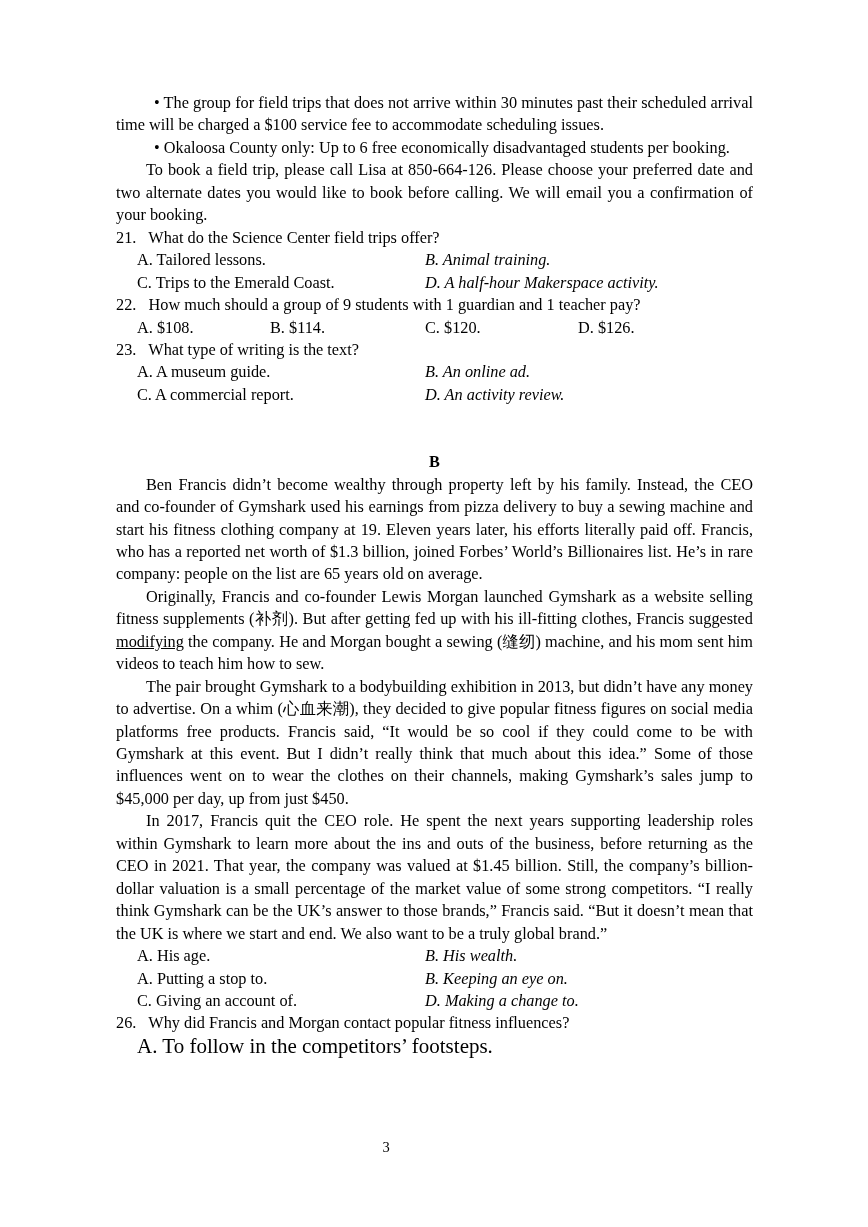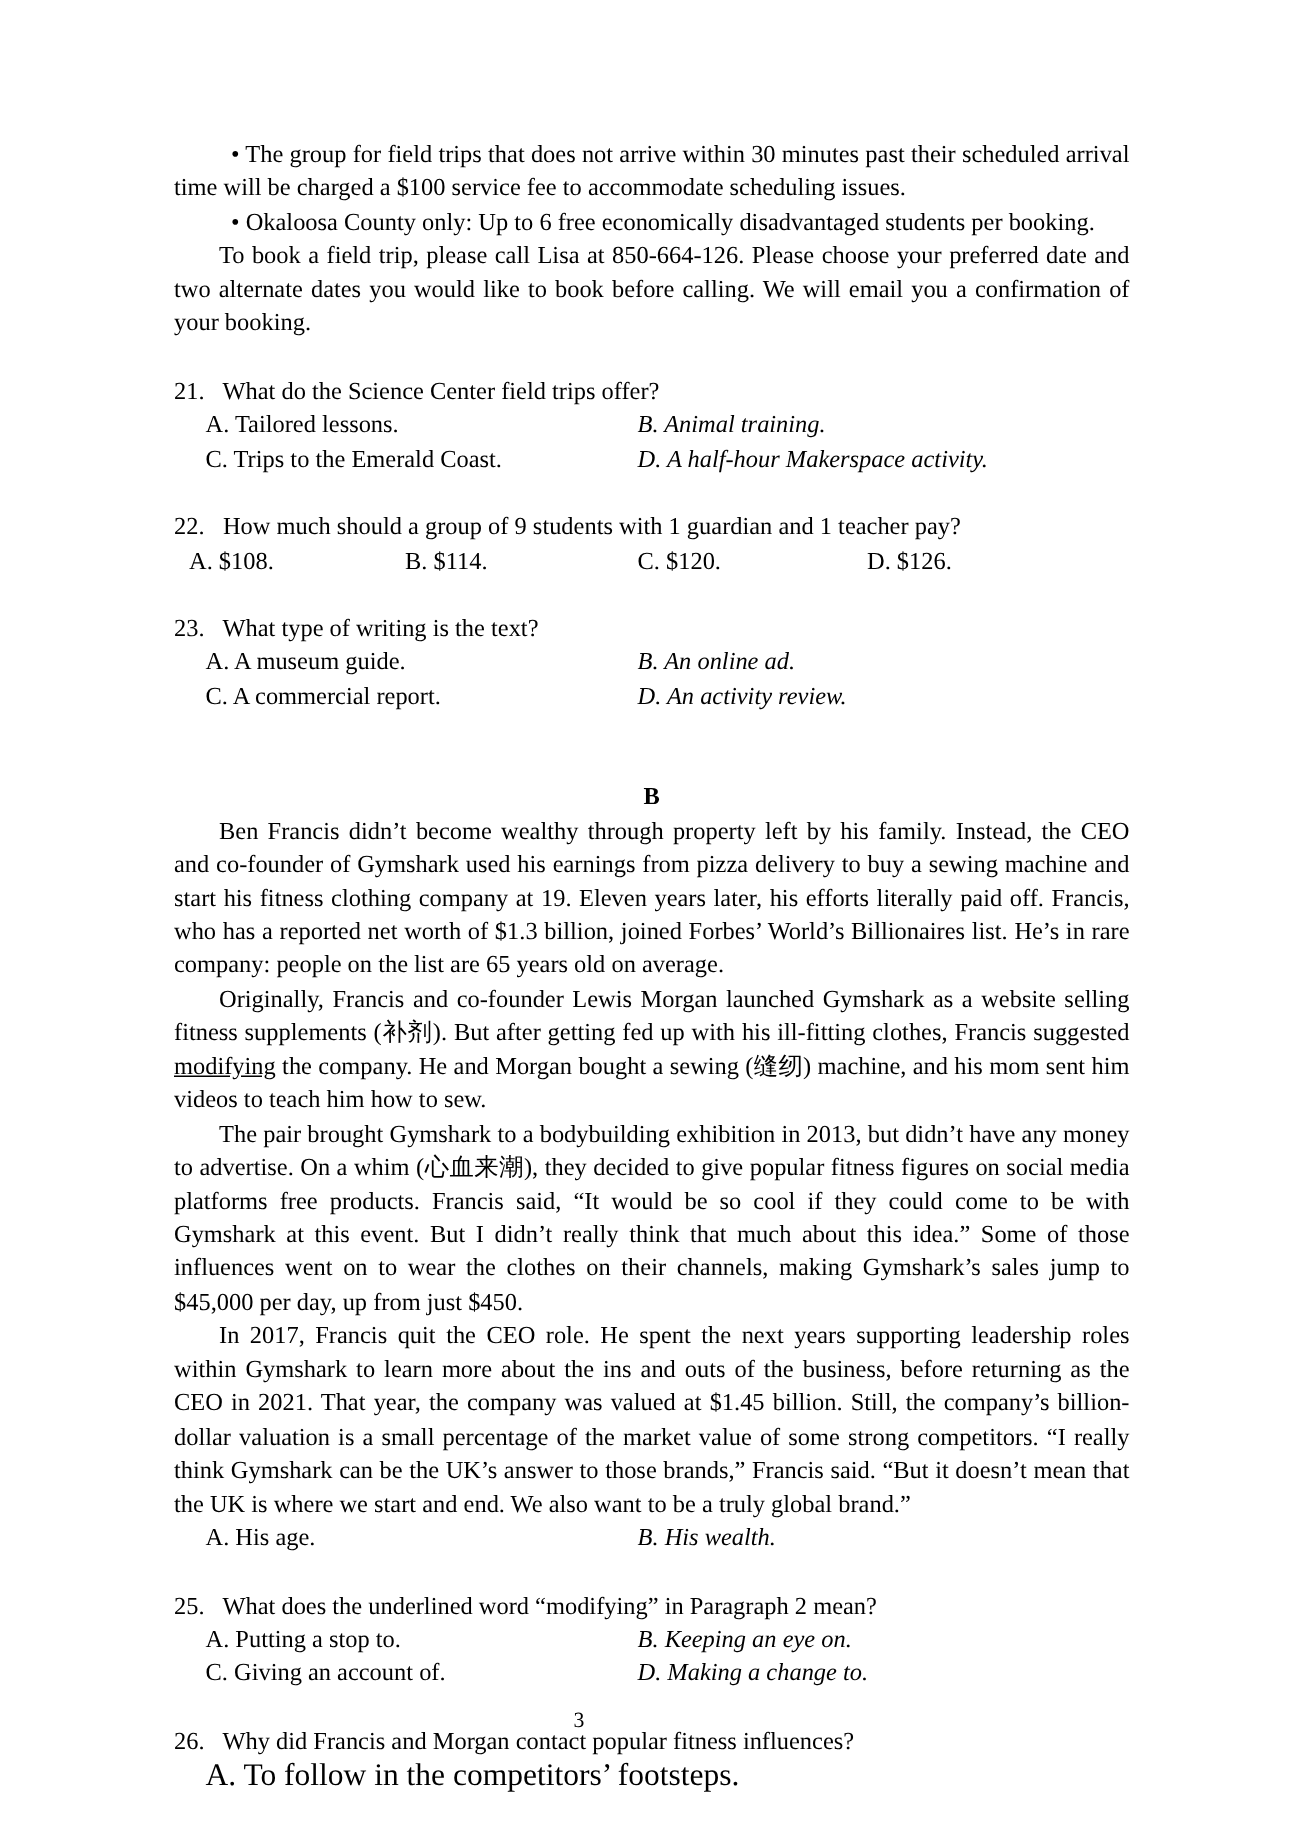--- a/index.html
+++ b/index.html
@@ -52,21 +52,20 @@
     margin: 0;
   }
   .q-line {
     font-size: 16.3px;
     line-height: 22.45px;
     margin: 0;
     white-space: nowrap;
   }
   .q-stem {
     padding-left: 0px;
-    margin-top: 23px;
   }
   .opts2 {
     display: block;
     position: relative;
     height: 22.45px;
     font-size: 16.3px;
     line-height: 22.45px;
     text-align: center;
   }
   .opts2 .o1 {
@@ -82,21 +81,21 @@
     white-space: nowrap;
     font-style: italic;
   }
   .opts4 {
     display: block;
     position: relative;
     height: 22.45px;
     font-size: 16.3px;
     line-height: 22.45px;
   }
-  .opts4 .c1 { position: absolute; left: 10px;  top: 0; white-space: nowrap; }
+  .opts4 .c1 { position: absolute; left: 21px;  top: 0; white-space: nowrap; }
   .opts4 .c2 { position: absolute; left: 154px; top: 0; white-space: nowrap; }
   .opts4 .c3 { position: absolute; left: 309px; top: 0; white-space: nowrap; }
   .opts4 .c4 { position: absolute; left: 462px; top: 0; white-space: nowrap; }
   .opt-single {
     padding-left: 21px;
     font-size: 21px;
     line-height: 22.45px;
     white-space: nowrap;
   }
   u.underlined {
@@ -179,25 +178,20 @@
 
     <p class="body-para just-all">The pair brought Gymshark to a bodybuilding exhibition in 2013, but didn’t have any money to advertise. On a whim (心血来潮), they decided to give popular fitness figures on social media platforms free products. Francis said, “It would be so cool if they could come to be with Gymshark at this event. But I didn’t really think that much about this idea.” Some of those influences went on to wear the clothes on their channels, making Gymshark’s sales jump to $45,000 per day, up from just $450.</p>
 
     <p class="body-para just-all">In 2017, Francis quit the CEO role. He spent the next years supporting leadership roles within Gymshark to learn more about the ins and outs of the business, before returning as the CEO in 2021. That year, the company was valued at $1.45 billion. Still, the company’s billion-dollar valuation is a small percentage of the market value of some strong competitors. “I really think Gymshark can be the UK’s answer to those brands,” Francis said. “But it doesn’t mean that the UK is where we start and end. We also want to be a truly global brand.”</p>
 
     <div class="opts2">
       <span class="o1">A. His age.</span>
       <span class="o2">B. His wealth.</span>
     </div>
 
-    <div class="q-line q-stem">
-      <span>25.</span>
-      <span>&nbsp;</span>
-      <span>What does the underlined word “modifying” in Paragraph 2 mean?</span>
-    </div>
     <div class="opts2">
       <span class="o1">A. Putting a stop to.</span>
       <span class="o2">B. Keeping an eye on.</span>
     </div>
     <div class="opts2">
       <span class="o1">C. Giving an account of.</span>
       <span class="o2">D. Making a change to.</span>
     </div>
 
     <div class="q-line q-stem">

